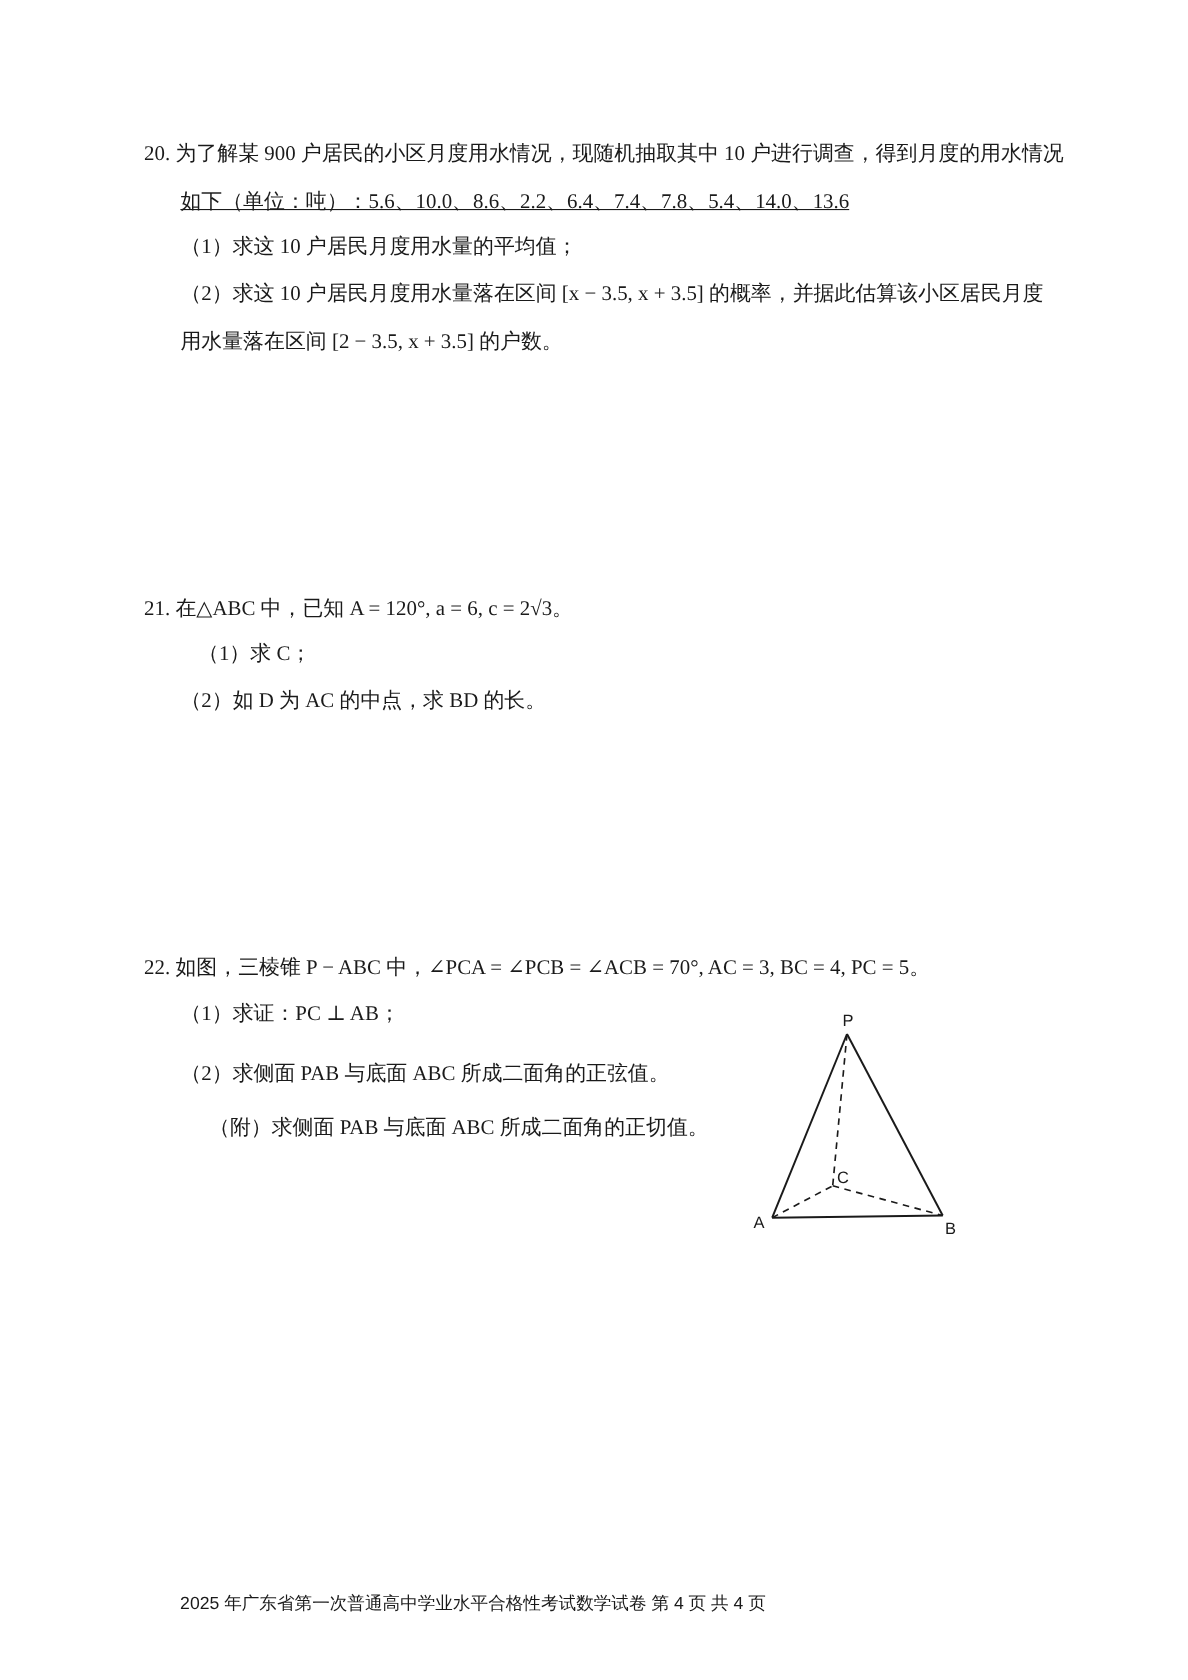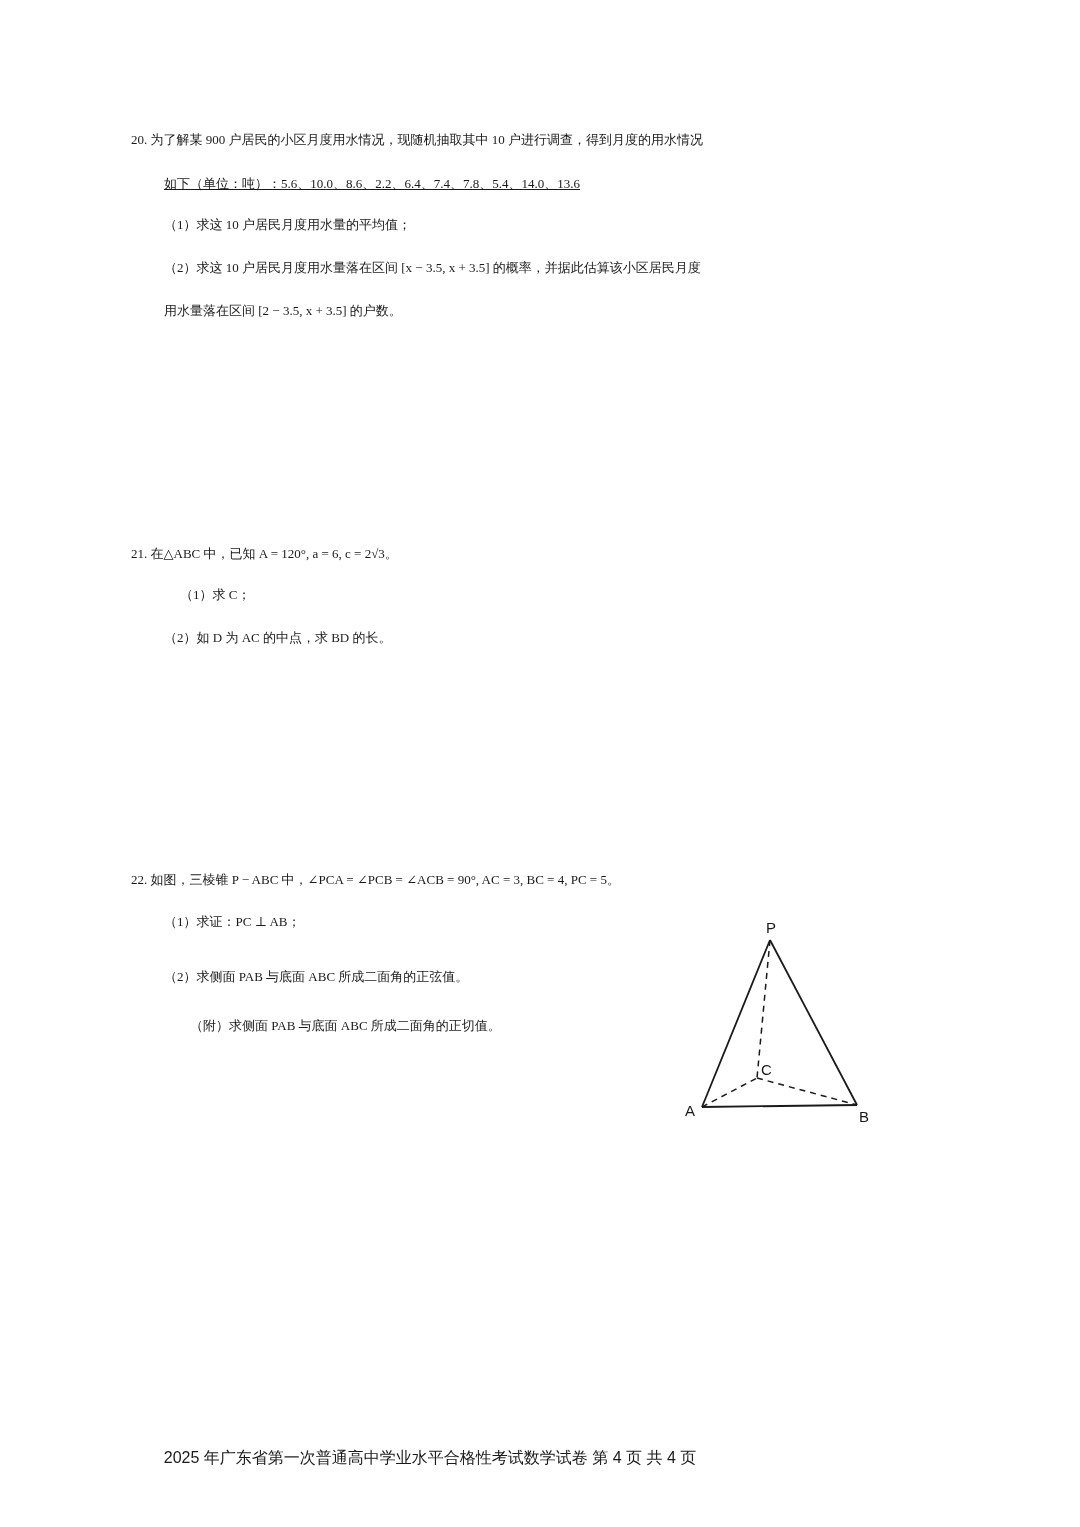--- a/index.html
+++ b/index.html
@@ -1,18 +1,18 @@
 <!DOCTYPE html>
 <html><head>
 <meta charset="utf-8">
 <style>
   html, body { margin: 0; padding: 0; background: #ffffff; }
   body { width: 1080px; height: 1527px; position: relative; overflow: hidden;
          font-family: "Liberation Serif", "DejaVu Serif", serif; color: #1a1a1a; }
-  .line { position: absolute; white-space: nowrap; font-size: 13px; line-height: 24px; }
+  .line { position: absolute; white-space: nowrap; font-size: 19px; line-height: 24px; }
   .footer { position: absolute; left: 0; width: 860px; top: 1448px; text-align: center;
             font-size: 16px; font-family: "Liberation Sans", "DejaVu Sans", sans-serif; }
   svg text { font-family: "Liberation Sans", "DejaVu Sans", sans-serif; font-size: 15px; fill: #1a1a1a; }
 </style>
 </head>
 <body>
 
 <div>
   <div class="line" style="left:131px; top:128px;">
     <span>20.</span>
@@ -29,21 +29,21 @@
     <span>21.</span>
     <span>在△ABC 中，已知 A = 120°, a = 6, c = 2√3。</span>
   </div>
   <div class="line" style="left:180px; top:583px;">（1）求 C；</div>
   <div class="line" style="left:164px; top:626px;">（2）如 D 为 AC 的中点，求 BD 的长。</div>
 </div>
 
 <div>
   <div class="line" style="left:131px; top:868px;">
     <span>22.</span>
-    <span>如图，三棱锥 P − ABC 中，∠PCA = ∠PCB = ∠ACB = 90°, AC = 3, BC = 4, PC = 5。</span>
+    <span>如图，三棱锥 P − ABC 中，∠PCA = ∠PCB = ∠ACB = 70°, AC = 3, BC = 4, PC = 5。</span>
   </div>
   <div class="line" style="left:164px; top:910px;">（1）求证：PC ⊥ AB；</div>
   <div class="line" style="left:164px; top:953px;margin-top:12px;">（2）求侧面 PAB 与底面 ABC 所成二面角的正弦值。</div>
   <div class="line" style="left:190px; top:1014px;">（附）求侧面 PAB 与底面 ABC 所成二面角的正切值。</div>
 
   <svg style="position:absolute; left:0; top:0;" width="1080" height="1527">
     <g stroke="#1a1a1a" stroke-width="1.8" fill="none">
       <line x1="770" y1="940" x2="702" y2="1107"></line>
       <line x1="770" y1="940" x2="857" y2="1105"></line>
       <line x1="702" y1="1107" x2="857" y2="1105"></line>

